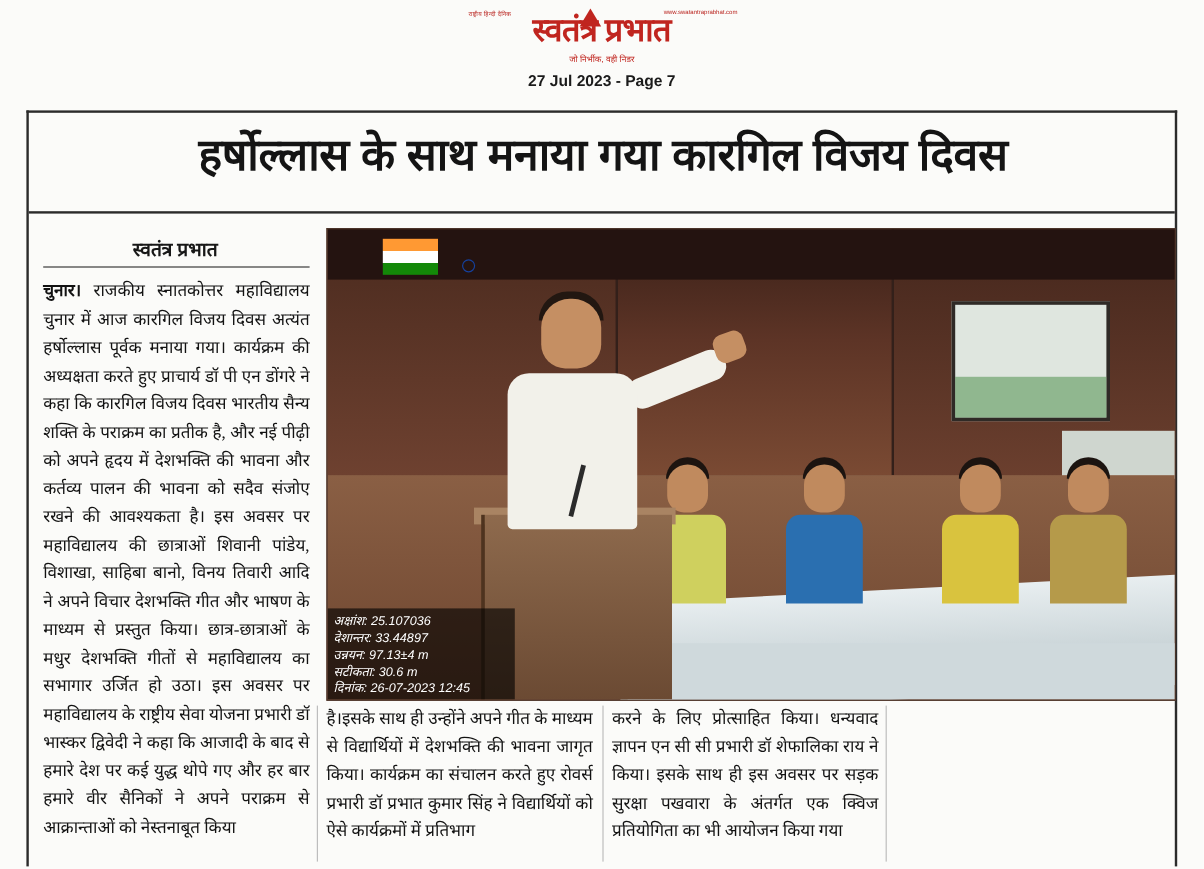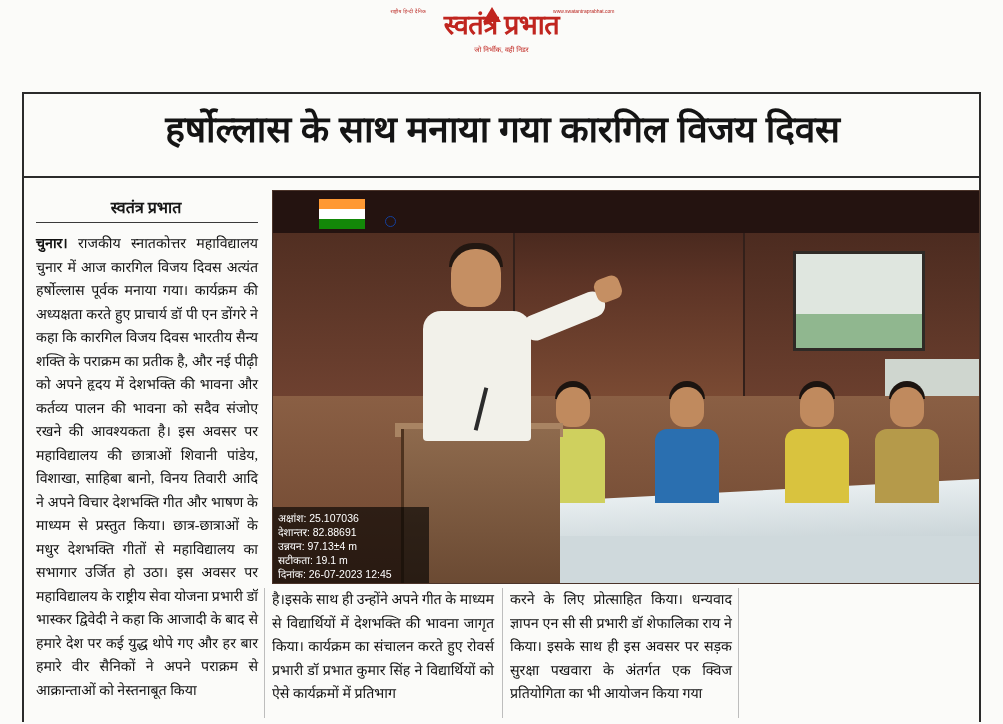--- a/index.html
+++ b/index.html
@@ -271,21 +271,21 @@
     left: 0px; bottom: 0px;
     width: 156px;
     background: rgba(0,0,0,0.62);
     color: #ffffff;
     font-family: "Liberation Sans", sans-serif;
     font-size: 10.5px;
     line-height: 14px;
     padding: 4px 5px 2px 5px;
     box-sizing: border-box;
   }
-  .gps-stamp div { white-space: nowrap; }
+  .gps-stamp div { white-space: nowrap; font-style: italic; }
   
   .col {
     position: absolute;
     font-family: "Liberation Serif", serif;
     color: #121212;
     font-size: 14.2px;
     line-height: 23.5px;
     text-align: justify;
     text-justify: inter-word;
   }
@@ -314,20 +314,21 @@
   <div class="masthead">
     <div class="masthead-logo">
       <div class="masthead-tiny-left">राष्ट्रीय हिन्दी दैनिक</div>
       <div class="masthead-tiny-right">www.swatantraprabhat.com</div>
       <div class="masthead-flag"></div>
       <div class="masthead-title">स्वतंत्र प्रभात</div>
       <div class="masthead-sub">जो निर्भीक, वही निडर</div>
     </div>
   </div>
 
+  <div class="date-line">27 Jul 2023 - Page 7</div>
 
   <div class="rule-top"></div>
   <div class="rule-left"></div>
   <div class="rule-right"></div>
 
   <div class="headline">हर्षोल्लास के साथ मनाया गया कारगिल विजय दिवस</div>
   <div class="headline-rule"></div>
 
   <div class="byline">स्वतंत्र प्रभात</div>
   <div class="byline-rule"></div>
@@ -368,23 +369,23 @@
     <div class="ph-podium"></div>
     <div class="ph-arm"></div>
     <div class="ph-hand"></div>
     <div class="ph-speaker-body"></div>
     <div class="ph-speaker-hair"></div>
     <div class="ph-speaker-head"></div>
     <div class="ph-mic"></div>
 
     <div class="gps-stamp">
       <div>अक्षांश: 25.107036</div>
-      <div>देशान्तर: 82.88691</div>
+      <div>देशान्तर: 33.44897</div>
       <div>उन्नयन: 97.13±4 m</div>
-      <div>सटीकता: 19.1 m</div>
+      <div>सटीकता: 30.6 m</div>
       <div>दिनांक: 26-07-2023 12:45</div>
     </div>
   </div>
 
   <div class="col col1">
     <p><span class="lead">चुनार।</span><span> राजकीय स्नातकोत्तर महाविद्यालय चुनार में आज कारगिल विजय दिवस अत्यंत हर्षोल्लास पूर्वक मनाया गया। कार्यक्रम की अध्यक्षता करते हुए प्राचार्य डॉ पी एन डोंगरे ने कहा कि कारगिल विजय दिवस भारतीय सैन्य शक्ति के पराक्रम का प्रतीक है, और नई पीढ़ी को अपने हृदय में देशभक्ति की भावना और कर्तव्य पालन की भावना को सदैव संजोए रखने की आवश्यकता है। इस अवसर पर महाविद्यालय की छात्राओं शिवानी पांडेय, विशाखा, साहिबा बानो, विनय तिवारी आदि ने अपने विचार देशभक्ति गीत और भाषण के माध्यम से प्रस्तुत किया। छात्र-छात्राओं के मधुर देशभक्ति गीतों से महाविद्यालय का सभागार उर्जित हो उठा। इस अवसर पर महाविद्यालय के राष्ट्रीय सेवा योजना प्रभारी डॉ भास्कर द्विवेदी ने कहा कि आजादी के बाद से हमारे देश पर कई युद्ध थोपे गए और हर बार हमारे वीर सैनिकों ने अपने पराक्रम से आक्रान्ताओं को नेस्तनाबूत किया</span></p>
   </div>
 
   <div class="col-sep s1"></div>
   <div class="col-sep s2"></div>

